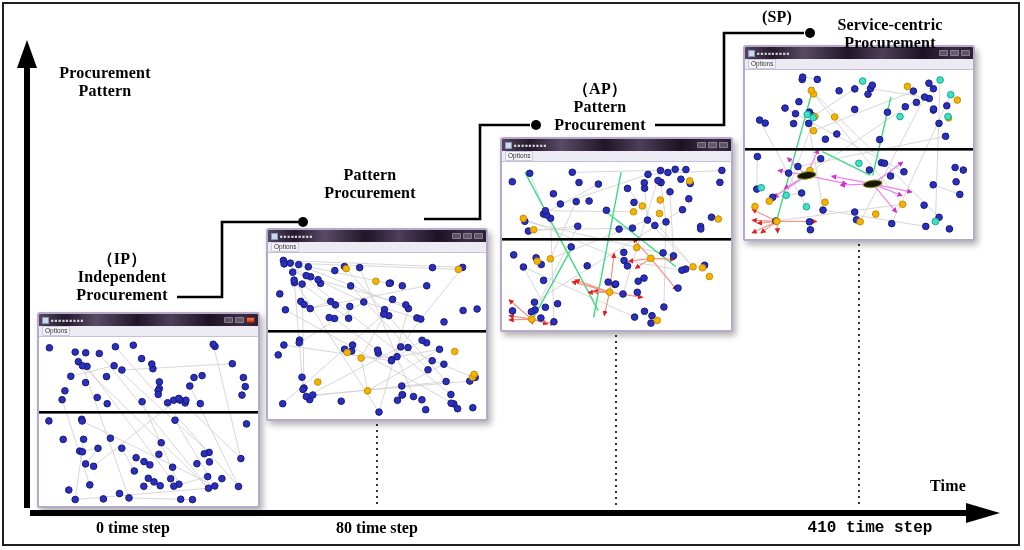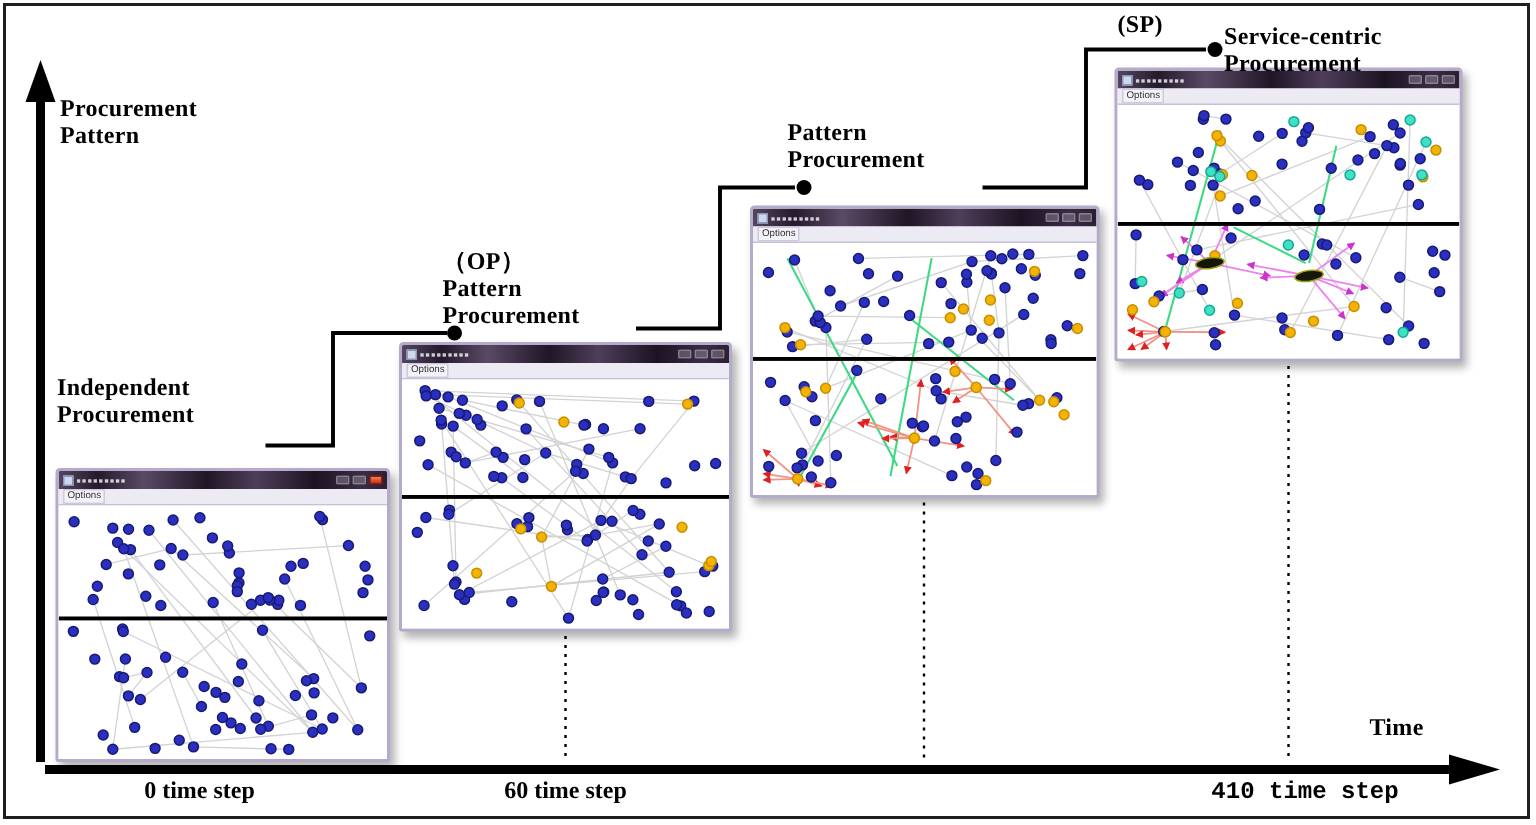--- a/index.html
+++ b/index.html
@@ -5,21 +5,21 @@
   html,body{margin:0;padding:0;background:#fff;}
   #stage{position:relative;width:1024px;height:550px;background:#fff;overflow:hidden;
          font-family:"Liberation Serif","DejaVu Serif",serif;}
   .outer-border{position:absolute;left:2px;top:2px;width:1018px;height:544px;
                 border:2px solid #1f1f1f;box-sizing:border-box;z-index:1;pointer-events:none;}
   .overlay{position:absolute;left:0;top:0;z-index:10;pointer-events:none;}
   .conn{fill:none;stroke:#000;stroke-width:2.6;}
   .axis{stroke:#000;stroke-width:6;}
   .drop{stroke:#000;stroke-width:1.6;stroke-dasharray:2 4;}
   .overlay polygon,.overlay circle{fill:#000;}
-  .plabel{position:absolute;color:#000;z-index:5;
+  .plabel{position:absolute;text-align:center;color:#000;z-index:5;
           font:bold 16px/18px "Liberation Serif","DejaVu Serif",serif;letter-spacing:.2px;}
   .tstep{position:absolute;text-align:center;color:#000000;z-index:5;
          font:bold 16px/18px "Liberation Serif","DejaVu Serif",serif;}
   .sim-window{position:absolute;border:2px solid #b6aacb;border-radius:3px 3px 2px 2px;
               box-sizing:border-box;background:#fff;box-shadow:3px 4px 6px rgba(0,0,0,.30);
               z-index:2;display:flex;flex-direction:column;overflow:hidden;}
   .tbar{flex:0 0 12px;height:12px;display:flex;align-items:center;padding:0 3px;gap:2px;
         background:linear-gradient(90deg,#544660,#241a2c 12%,#5a4a66 26%,#201626 45%,
                    #4e3e5a 60%,#1c1322 78%,#3a2c46 92%,#2a1f33);}
   .appico{width:5px;height:5px;background:#cfd8ea;border:1px solid #8899bb;flex:0 0 auto;}
@@ -43,40 +43,41 @@
 
   <div class="outer-border"></div>
 
   <div class="plabel" style="left:40px;top:64px;width:130px;">
     <div>Procurement</div>
     <div>Pattern</div>
   </div>
   <div class="plabel" style="left:913px;top:477px;width:70px;">Time</div>
 
   <div class="plabel" style="left:38px;top:250px;width:168px;">
+    <div>（IP）</div>
     <div>Independent</div>
     <div>Procurement</div>
   </div>
   <div class="plabel" style="left:295px;top:166px;width:150px;">
-    <div>（OP）</div>
     <div>Pattern</div>
     <div>Procurement</div>
   </div>
   <div class="plabel" style="left:525px;top:80px;width:150px;">
+    <div>（AP）</div>
     <div>Pattern</div>
     <div>Procurement</div>
   </div>
   <div class="plabel" style="left:745px;top:8px;width:64px;">(SP)</div>
   <div class="plabel" style="left:816px;top:16px;width:148px;">
     <div>Service-centric</div>
     <div>Procurement</div>
   </div>
 
   <div class="tstep" style="left:63px;top:519px;width:140px;">0 time step</div>
-  <div class="tstep" style="left:307px;top:519px;width:140px;">60 time step</div>
+  <div class="tstep" style="left:307px;top:519px;width:140px;">80 time step</div>
   <div class="tstep" style="left:800px;top:519px;width:140px;font-family:Liberation Mono, monospace;">410 time step</div>
 
   <div class="sim-window" style="left: 37px; top: 312px; width: 223px; height: 196px;">
     <div class="tbar">
       <span class="appico"></span>
       <span class="tglyphs">■■■■■■■■■</span>
       <span class="btns">
         <span class="b min"></span>
         <span class="b max"></span>
         <span class="b cls red"></span>

